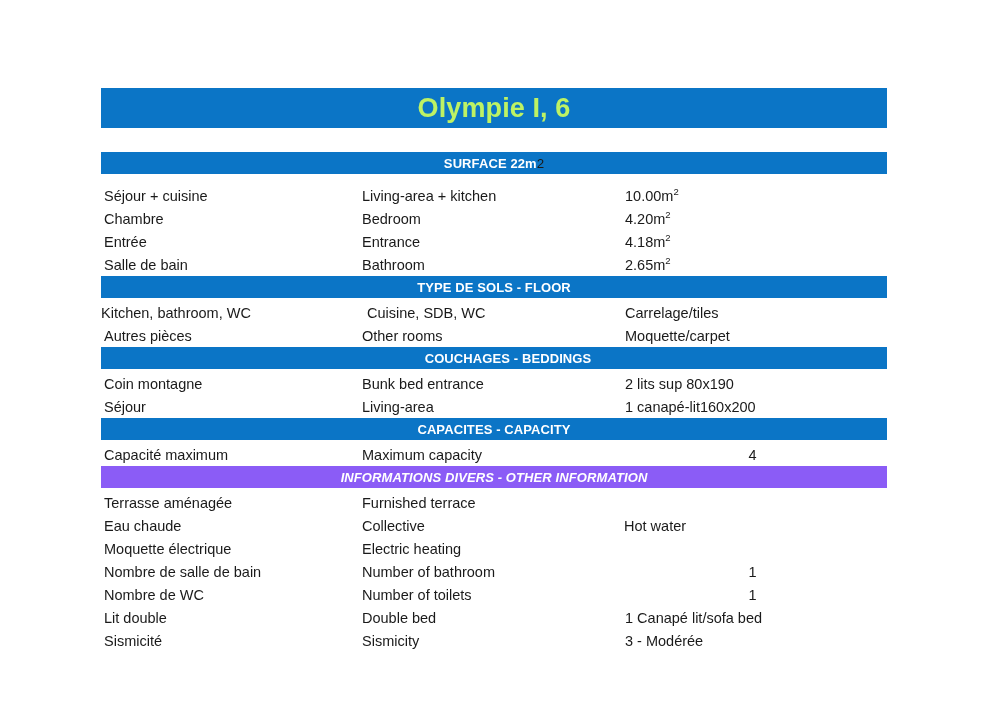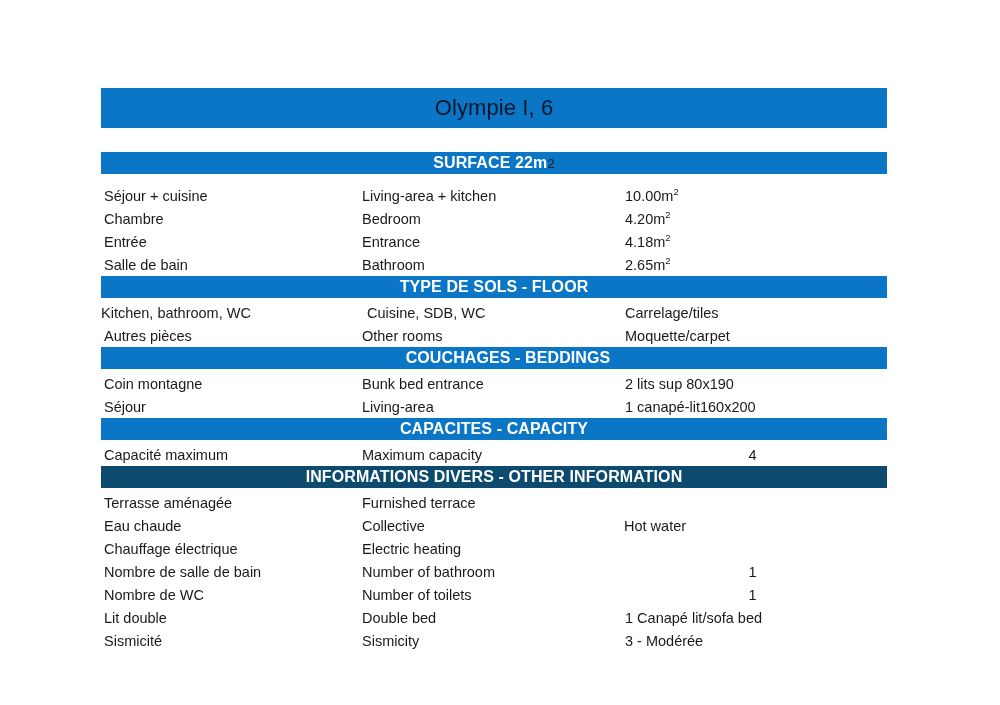--- a/index.html
+++ b/index.html
@@ -24,41 +24,41 @@
 
   
   .title-bar {
     background: #0b75c6;
     height: 40px;
     display: flex;
     align-items: center;
     justify-content: center;
   }
   .title-bar .title-text {
-    color: #0f172a;
-    font-size: 22px;
-    font-weight: normal;
+    color: #bef264;
+    font-size: 27px;
+    font-weight: bold;
     letter-spacing: .1px;
   }
 
   .gap {
     height: 24px;
   }
 
   
   .section-bar {
     background: #0b75c6;
     height: 22px;
     display: flex;
     align-items: center;
     justify-content: center;
   }
   .section-bar .section-text {
     color: #ffffff;
-    font-size: 16px;
+    font-size: 13px;
     font-weight: bold;
     letter-spacing: .1px;
     white-space: nowrap;
   }
 
   
   .rows {
     padding-top: 10px;
   }
   .row {
@@ -179,36 +179,36 @@
         </div>
         <div class="rows">
           <div class="row">
             <div class="cell fr">Capacité maximum</div>
             <div class="cell en">Maximum capacity</div>
             <div class="cell val center"><span>4</span></div>
           </div>
         </div>
       </div>
       <div class="section-block tight">
-        <div class="section-bar" style="background: #0c4a6e;">
+        <div class="section-bar" style="background: #8b5cf6; font-style: italic;">
           <span class="section-text">INFORMATIONS DIVERS - OTHER INFORMATION</span>
         </div>
         <div class="rows">
           <div class="row">
             <div class="cell fr">Terrasse aménagée</div>
             <div class="cell en">Furnished terrace</div>
             <div class="cell val"><span></span></div>
           </div>
           <div class="row">
             <div class="cell fr">Eau chaude</div>
             <div class="cell val"><span>Collective</span></div>
             <div class="cell en">Hot water</div>
           </div>
           <div class="row">
-            <div class="cell fr">Chauffage électrique</div>
+            <div class="cell fr">Moquette électrique</div>
             <div class="cell en">Electric heating</div>
             <div class="cell val"><span></span></div>
           </div>
           <div class="row">
             <div class="cell fr">Nombre de salle de bain</div>
             <div class="cell en">Number of bathroom</div>
             <div class="cell val center"><span>1</span></div>
           </div>
           <div class="row">
             <div class="cell fr">Nombre de WC</div>

